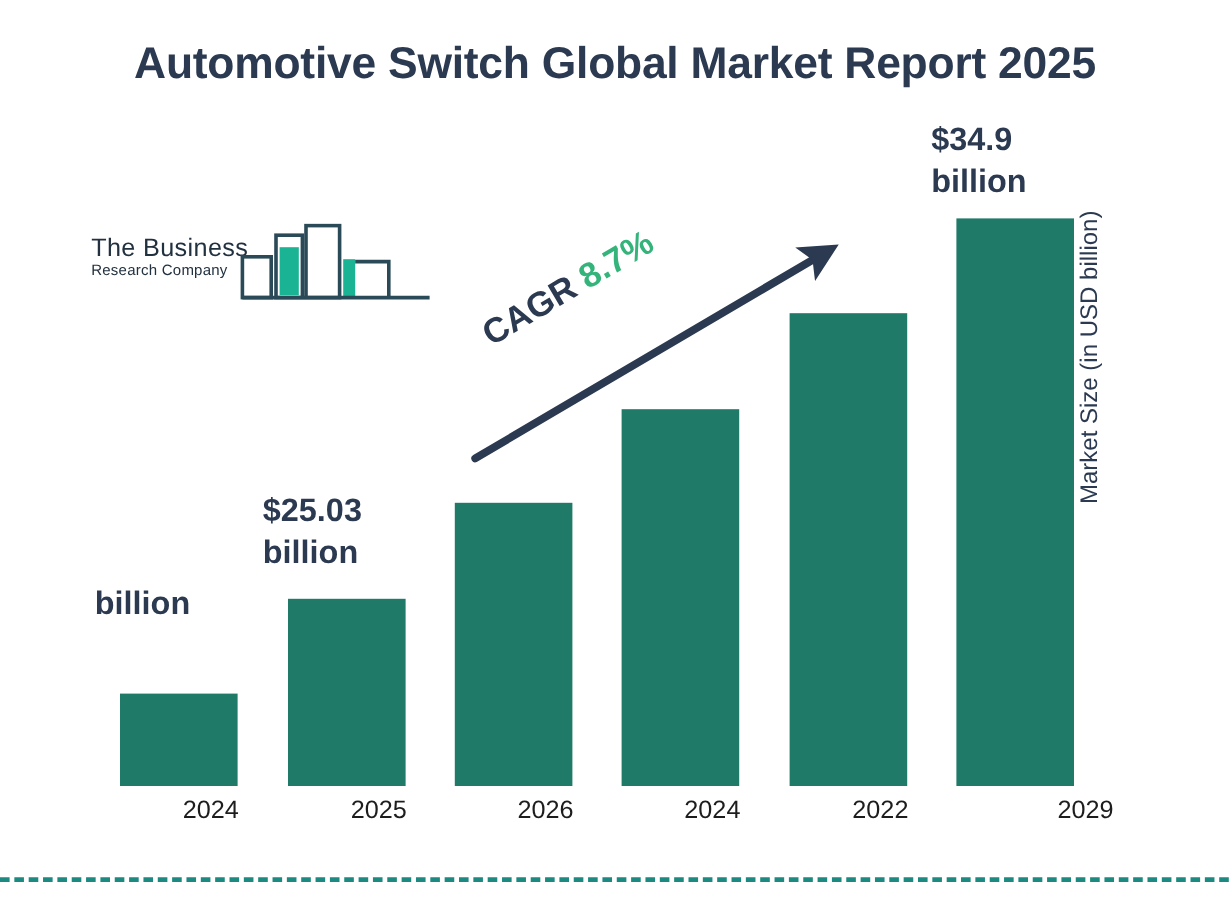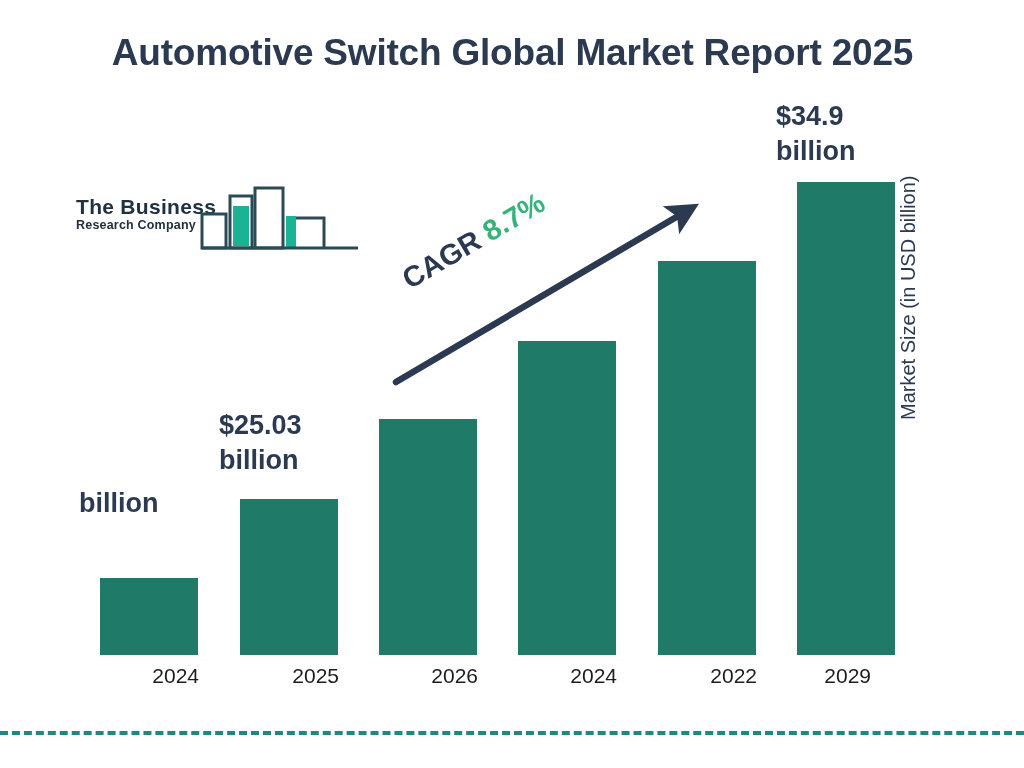--- a/index.html
+++ b/index.html
@@ -34,21 +34,20 @@
     letter-spacing: -0.2px;
   }
 
   
   #logo {
     position: absolute;
     left: 76px;
     top: 186px;
     width: 210px;
     height: 70px;
-    font-weight: bold;
   }
   #logo-text {
     position: absolute;
     left: 0px;
     top: 10px;
     width: 135px;
     color: #22313f;
   }
   #logo-line1 {
     font-family: "Liberation Sans", sans-serif;
@@ -187,21 +186,21 @@
     <div class="bar-label" style="left:776px; top:99px; width:140px;">
       <div>$34.9</div>
       <div>billion</div>
     </div>
 
     <div class="x-tick" style="left:99px;  width:100px;">2024</div>
     <div class="x-tick" style="left:239px; width:100px;">2025</div>
     <div class="x-tick" style="left:378px; width:100px;">2026</div>
     <div class="x-tick" style="left:517px; width:100px;">2024</div>
     <div class="x-tick" style="left:657px; width:100px;">2022</div>
-    <div class="x-tick" style="left:771px; width:100px;">2029</div>
+    <div class="x-tick" style="left:828px; width:100px;">2029</div>
 
     <svg id="cagr-arrow" viewBox="0 0 340 205">
       <defs>
         <marker id="arrowhead" markerWidth="5" markerHeight="5" refX="3.4" refY="2.5" orient="auto">
           <path d="M0,0 L5,2.5 L0,5 L1.1,2.5 Z" fill="#2b3a51"></path>
         </marker>
       </defs>
       <line x1="16" y1="192" x2="310" y2="19" stroke="#2b3a51" stroke-width="6.5" stroke-linecap="round" marker-end="url(#arrowhead)"></line>
     </svg>
 

